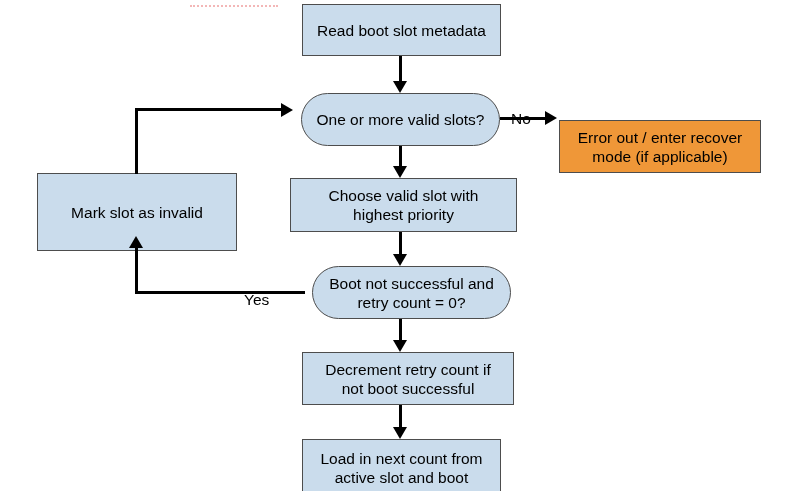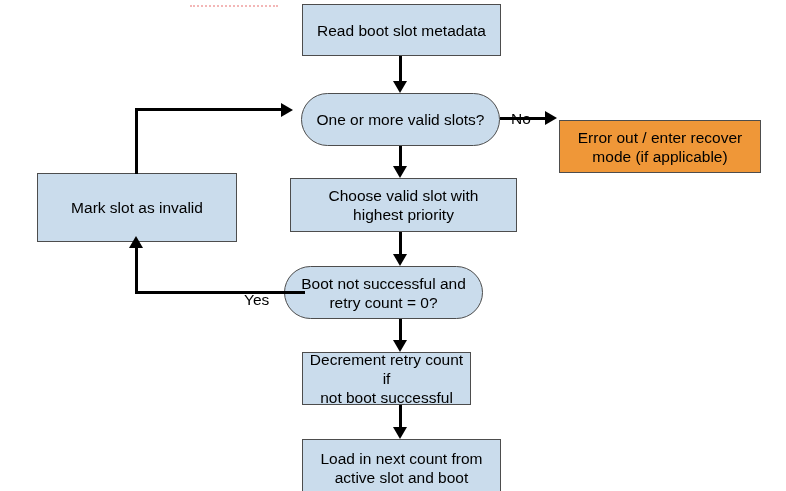--- a/index.html
+++ b/index.html
@@ -118,51 +118,51 @@
 
   <div class="node error" style="left:559px; top:89px; width:202px; height:53px;margin-top:31px;">
     <span class="label">Error out / enter recover
 mode (if applicable)</span>
   </div>
 
   <div class="line v" style="left:399px; top:146px; height:21px;"></div>
   <div class="arrow down" style="left:393px; top:166px;"></div>
   <div class="edge-label" style="left:408px; top:152px;">Yes</div>
 
-  <div class="node process" style="left:37px; top:173px; width:200px; height:69px;">
+  <div class="node process" style="left:37px; top:173px; width:200px; height:78px;">
     <span class="label">Mark slot as invalid</span>
   </div>
 
   <div class="line v" style="left:135px; top:108px; height:66px;"></div>
   <div class="line h" style="left:135px; top:108px; width:148px;"></div>
   <div class="arrow right" style="left:281px; top:103px;"></div>
 
   <div class="node process" style="left:290px; top:178px; width:227px; height:54px;">
     <span class="label">Choose valid slot with
 highest priority</span>
   </div>
 
   <div class="line v" style="left:399px; top:232px; height:23px;"></div>
   <div class="arrow down" style="left:393px; top:254px;"></div>
 
-  <div class="node terminator" style="left:284px; top:266px; width:199px; height:53px;">
+  <div class="node terminator" style="left:312px; top:266px; width:199px; height:53px;">
     <span class="label">Boot not successful and
 retry count = 0?</span>
   </div>
 
   <div class="line h" style="left:135px; top:291px; width:170px;"></div>
   <div class="line v" style="left:135px; top:248px; height:45px;"></div>
   <div class="arrow up" style="left:129px; top:236px;"></div>
   <div class="edge-label" style="left:244px; top:269px;">Yes</div>
 
   <div class="line v" style="left:399px; top:319px; height:22px;"></div>
   <div class="arrow down" style="left:393px; top:340px;"></div>
   <div class="edge-label" style="left:408px; top:326px;">No</div>
 
-  <div class="node process" style="left:302px; top:352px; width:169px; height:53px;">
+  <div class="node process" style="left:302px; top:352px; width:212px; height:53px;">
     <span class="label">Decrement retry count if
 not boot successful</span>
   </div>
 
   <div class="line v" style="left:399px; top:405px; height:23px;"></div>
   <div class="arrow down" style="left:393px; top:427px;"></div>
 
   <div class="node process" style="left:302px; top:439px; width:199px; height:58px;">
     <span class="label">Load in next count from
 active slot and boot</span>

